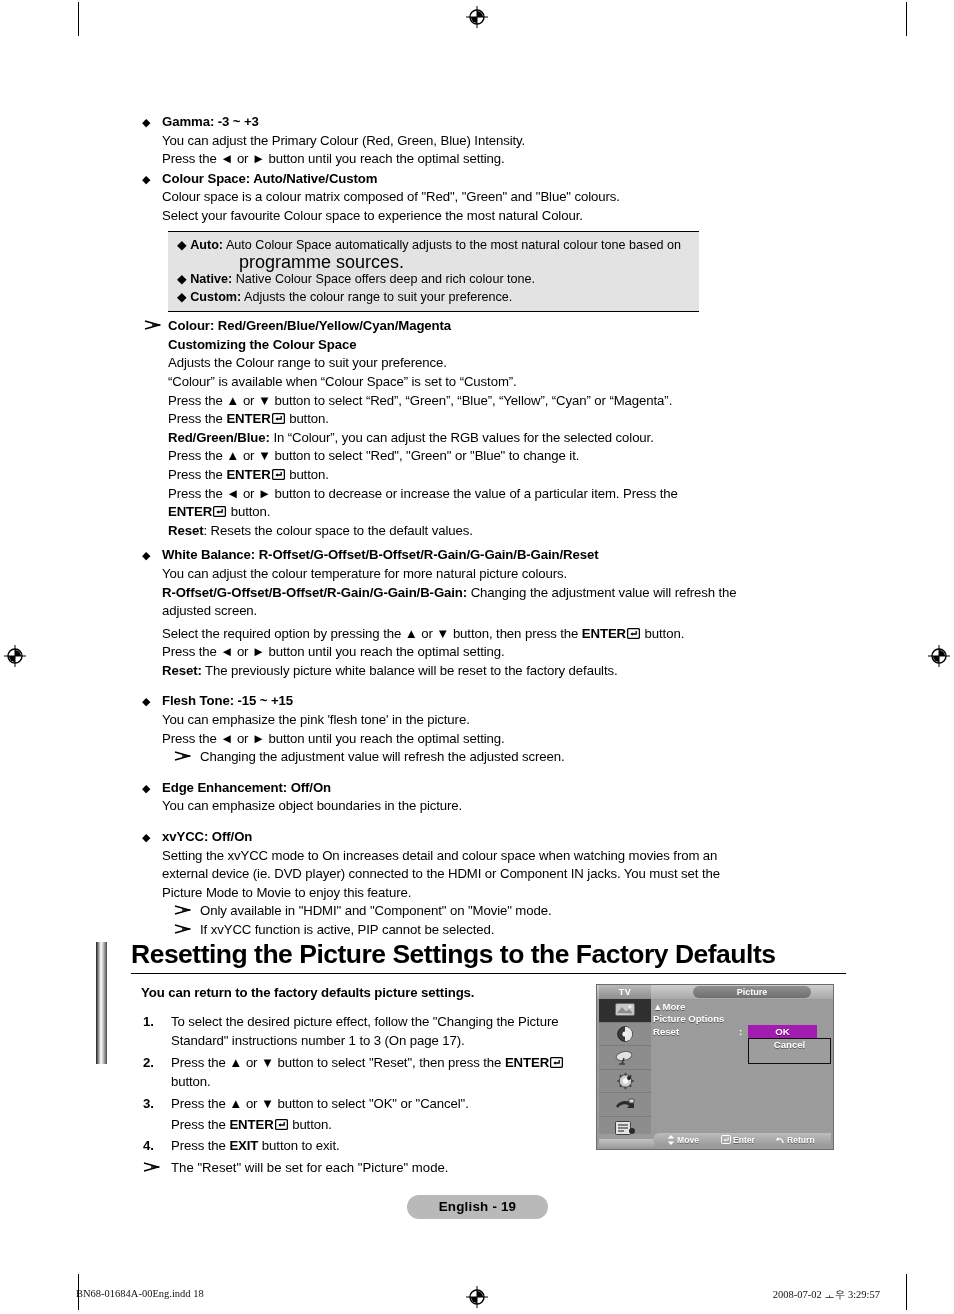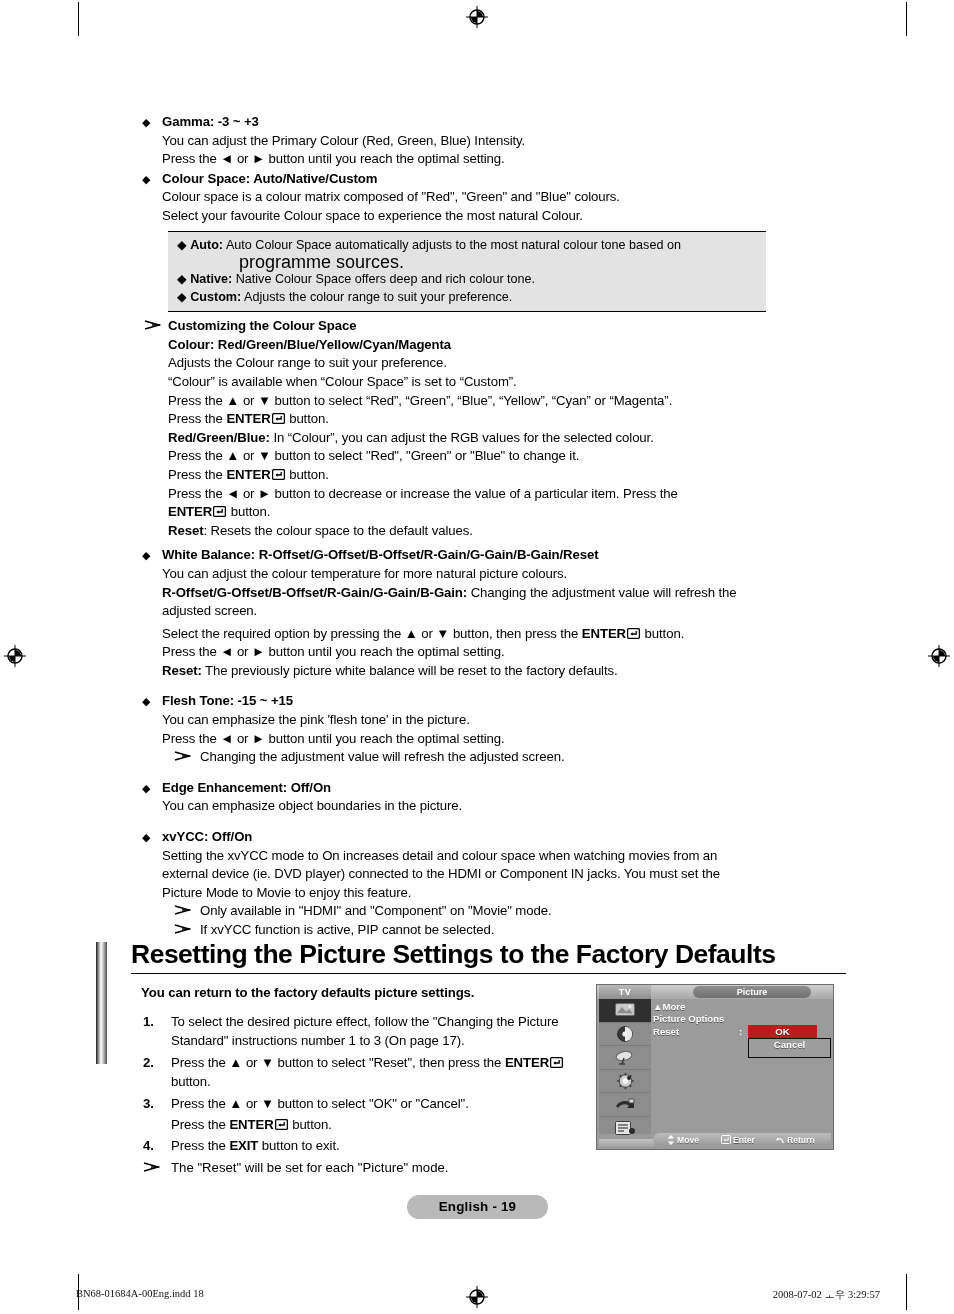--- a/index.html
+++ b/index.html
@@ -67,21 +67,21 @@
   .bd {
     font-size: 13.2px;
     line-height: 18.6px;
     letter-spacing: -0.1px;
   }
   .bd b, .hd b { font-weight: bold; }
 
   
   .optbox {
     margin: 5px 0 0 28px;
-    width: 598px;
+    width: 531px;
     background: #e3e3e3;
     border-top: 1.6px solid #000;
     border-bottom: 1.6px solid #000;
     padding: 5px 8px 5px 9px;
     box-sizing: border-box;
   }
   .optbox .line {
     font-size: 12.6px;
     line-height: 17.4px;
     text-indent: -11px;
@@ -286,32 +286,32 @@
     left: 86px; top: 0;
     color: #ffffff;
     font-weight: bold;
     font-size: 9.6px;
     line-height: 12.4px;
   }
   .osd-ok {
     position: absolute;
     left: 95px; top: -1px;
     width: 69px; height: 13px;
-    background: #b91c1c;
+    background: #a21caf;
     color: #ffffff;
     font-weight: bold;
     font-size: 9.6px;
     text-align: center;
     line-height: 13px;
     text-shadow: 0 1px 0 rgba(0,0,0,.45);
   }
   .osd-cancel {
     position: absolute;
     left: 95px; top: 12px;
-    width: 83px; height: 20px;
+    width: 83px; height: 26px;
     background: #9d9d9d;
     border: 1.6px solid #0c0c0c;
     box-sizing: border-box;
     color: #ffffff;
     font-weight: bold;
     font-size: 9.6px;
     text-align: center;
     line-height: 11px;
     text-shadow: 0 1px 0 rgba(0,0,0,.45);
   }
@@ -458,22 +458,22 @@
       </div>
     </div>
 
     <div class="note" style="margin-top:5px;">
       <span class="arrow">
         <svg width="17" height="13" viewBox="0 0 17 13">
           <path d="M1 3 L15 7 L1 11" fill="none" stroke="#000" stroke-width="1.5"></path>
           <path d="M8 7 L16 7" stroke="#000" stroke-width="1.5"></path>
         </svg>
       </span>
+      <div class="hd">Colour: Red/Green/Blue/Yellow/Cyan/Magenta</div>
       <div class="hd">Customizing the Colour Space</div>
-      <div class="hd">Colour: Red/Green/Blue/Yellow/Cyan/Magenta</div>
       <div class="bd">Adjusts the Colour range to suit your preference.</div>
       <div class="bd">“Colour” is available when “Colour Space” is set to “Custom”.</div>
       <div class="bd">Press the ▲ or ▼ button to select “Red”, “Green”, “Blue”, “Yellow”, “Cyan” or “Magenta”.</div>
       <div class="bd">
         <span>Press the </span><b>ENTER</b><span class="enterkey"><svg width="13" height="11" viewBox="0 0 13 11">
               <rect x="0.6" y="0.6" width="11.8" height="9.8" rx="1.2" fill="none" stroke="#000" stroke-width="1.3"></rect>
               <path d="M9.2 3 L9.2 6 L4.4 6" fill="none" stroke="#000" stroke-width="1.3"></path>
               <path d="M5.6 4.3 L3.4 6 L5.6 7.7 Z" fill="#000"></path>
             </svg></span><span> button.</span>
       </div>

